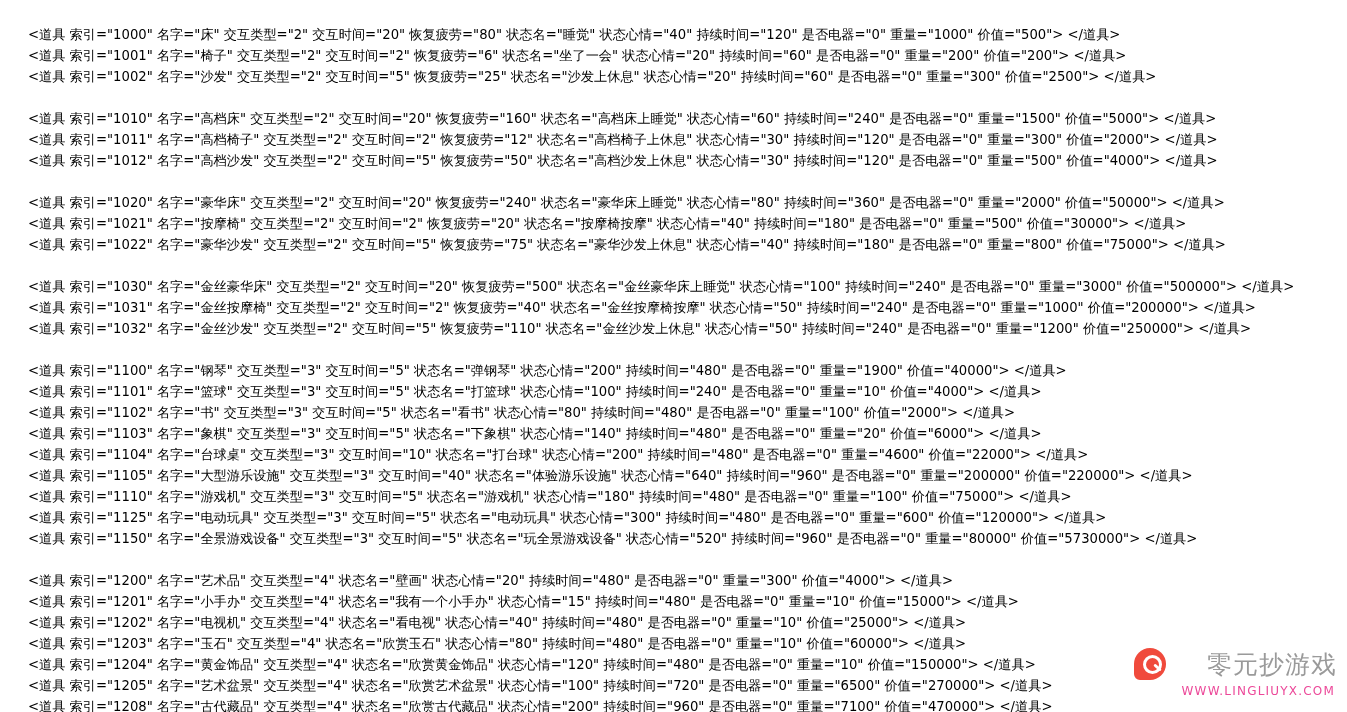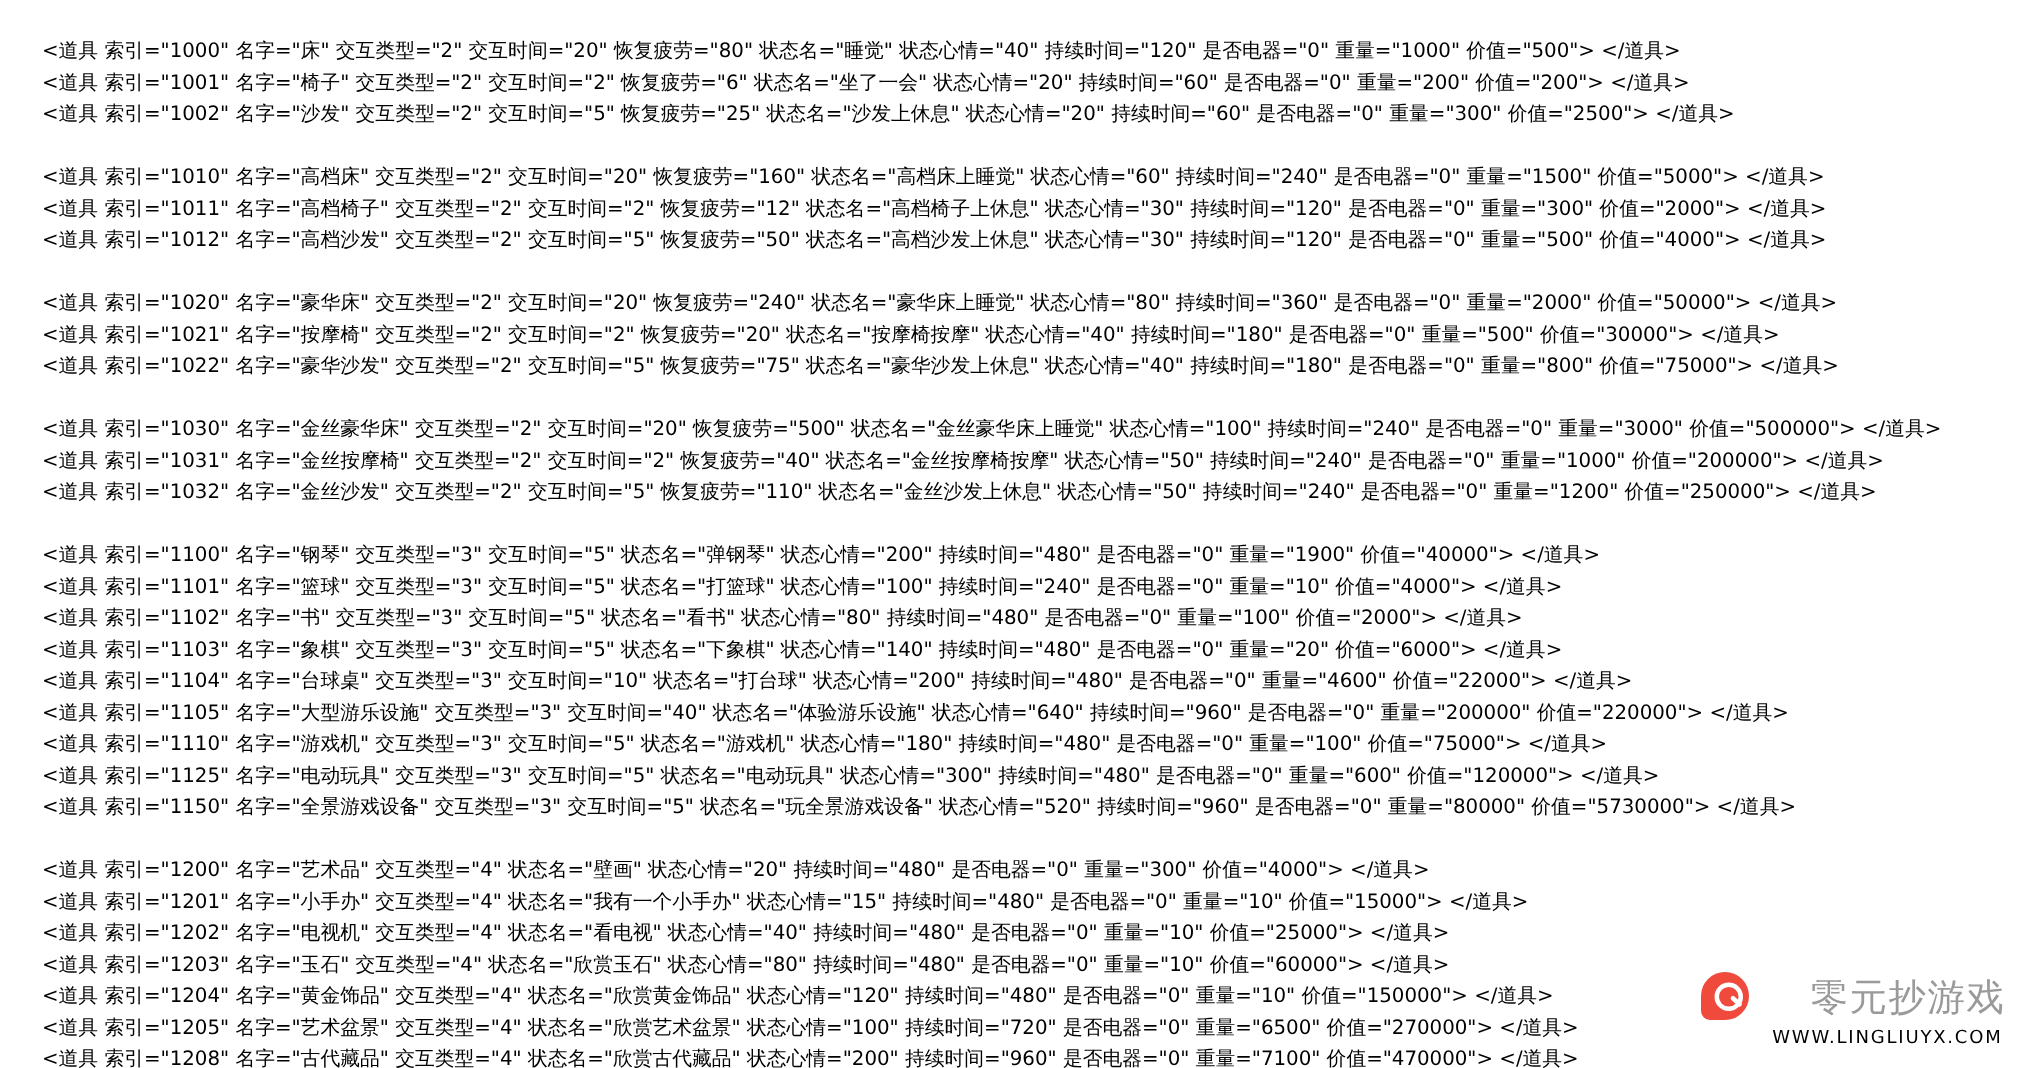--- a/index.html
+++ b/index.html
@@ -88,21 +88,21 @@
   .wm-text {
     font-size: 25px;
     color: #9a9a9a;
     font-family: "DejaVu Sans", "Liberation Sans", sans-serif;
     letter-spacing: 1px;
     white-space: nowrap;
   }
   .wm-url {
     text-align: right;
     font-size: 12px;
-    color: #000000;
+    color: #ec4899;
     letter-spacing: 1.2px;
     font-family: "DejaVu Sans", "Liberation Sans", sans-serif;
     padding-right: 2px;
   }
 </style>
 </head>
 <body>
 
 <div id="doc">
   <div class="lines">

